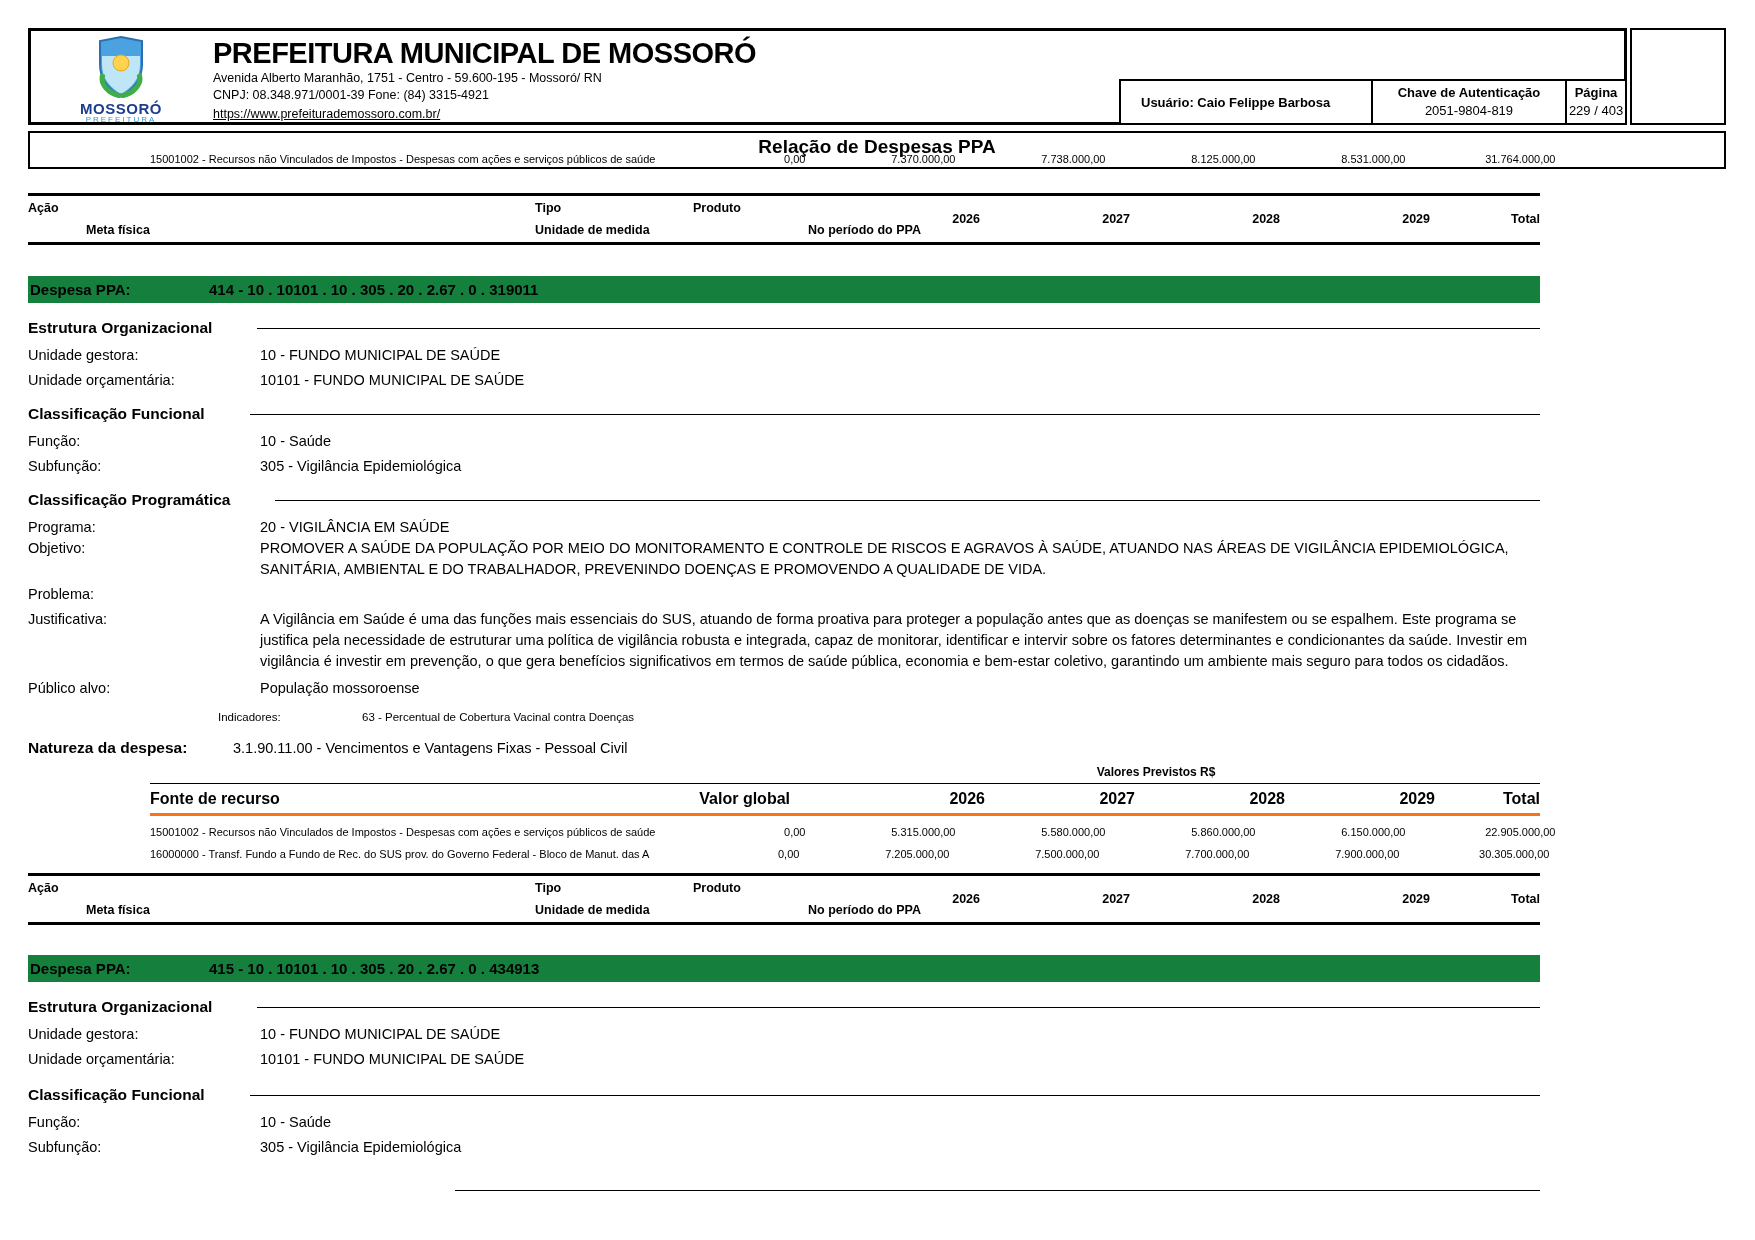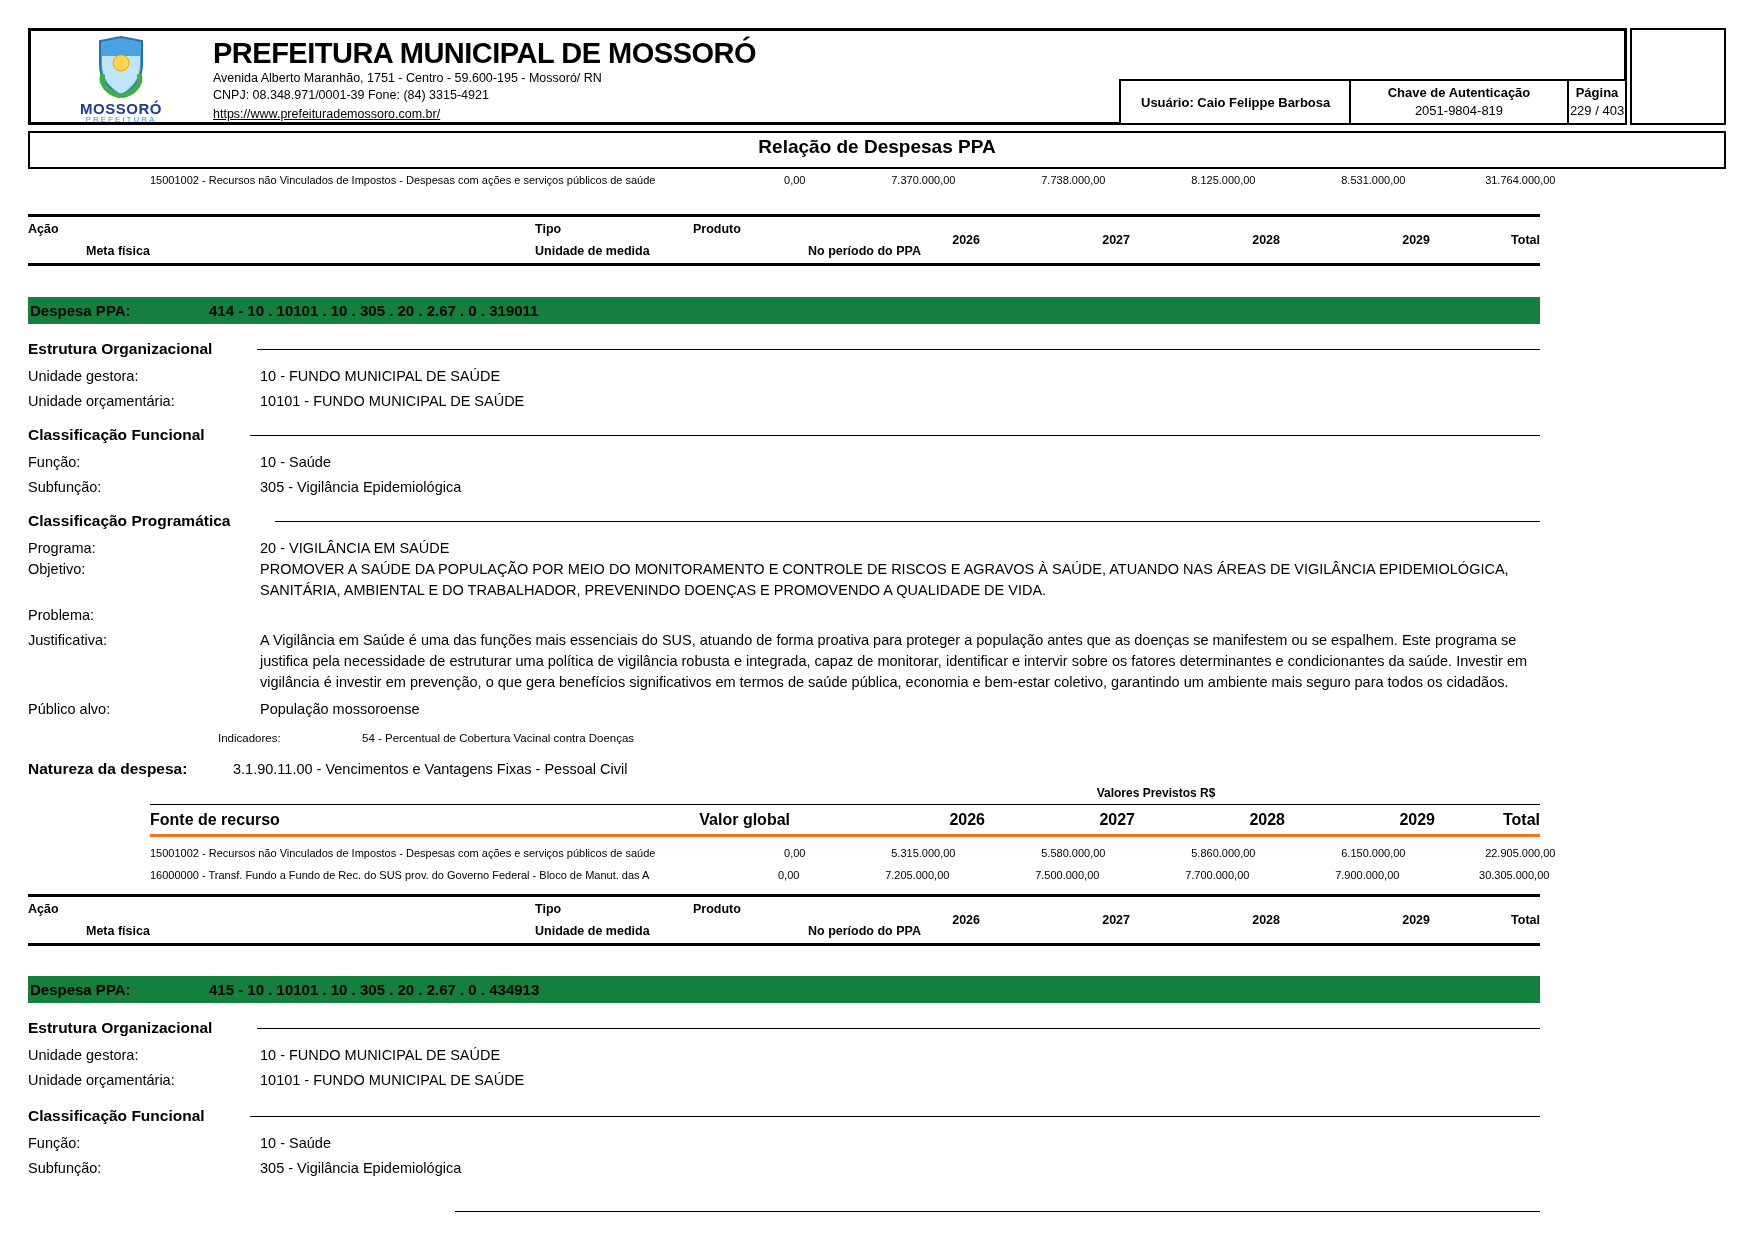--- a/index.html
+++ b/index.html
@@ -30,32 +30,32 @@
   .org-addr  { font-size: 12.5px; line-height: 17px; }
   .org-web   { font-size: 12.5px; line-height: 17px; text-decoration: underline; color: #000; display:inline-block;}
   .user-table {
     position: absolute; right: -1px; bottom: -1px;
     width: 506px; height: 44px;
     display: flex; border-top: 2px solid #000; border-left: 2px solid #000;
     background: #fff;
   }
   .ut-user { width: 228px; display: flex; align-items: center; padding-left: 20px; font-size: 13px; font-weight: bold; }
   .ut-cell { border-left: 2px solid #000; text-align: center; padding-top: 3px; }
-  .ut-chave { width: 218px; }
+  .ut-chave { width: 194px; margin-left: 22px; }
   .ut-pagina { flex: 1; }
   .ut-label { font-size: 13px; font-weight: bold; line-height: 18px; }
   .ut-value { font-size: 13px; line-height: 18px; }
   .title-bar {
     position: absolute; left: 28px; top: 131px;
     width: 1698px; height: 38px;
     border: 2px solid #000;
     text-align: center; font-size: 19px; font-weight: bold; line-height: 27px;
   }
   
-  .doc { position: absolute; left: 28px; top: 174px; width: 1512px; }
+  .doc { position: absolute; left: 28px; top: 153px; width: 1512px; }
   .num-cell { width: 150px; flex-shrink: 0; text-align: right; white-space: nowrap; }
   .carryover { display: flex; font-size: 11px; height: 20px; align-items: flex-start; }
   .carryover .desc { flex: 1; padding-left: 122px; white-space: nowrap; overflow: visible; }
   
   .action-block {
     margin-top: 20px; position: relative; height: 52px;
     border-top: 3px solid #000; border-bottom: 3px solid #000;
     font-size: 12.5px; font-weight: bold;
   }
   .ab { position: absolute; white-space: nowrap; }
@@ -217,21 +217,21 @@
       <div class="flabel">Justificativa:</div>
       <div class="fvalue">A Vigilância em Saúde é uma das funções mais essenciais do SUS, atuando de forma proativa para proteger a população antes que as doenças se manifestem ou se espalhem. Este programa se justifica pela necessidade de estruturar uma política de vigilância robusta e integrada, capaz de monitorar, identificar e intervir sobre os fatores determinantes e condicionantes da saúde. Investir em vigilância é investir em prevenção, o que gera benefícios significativos em termos de saúde pública, economia e bem-estar coletivo, garantindo um ambiente mais seguro para todos os cidadãos.</div>
     </div>
     <div class="frow mt6">
       <div class="flabel">Público alvo:</div>
       <div class="fvalue">População mossoroense</div>
     </div>
 
     <div class="indic-row">
       <div class="ilabel">Indicadores:</div>
-      <div>54 - Percentual de Cobertura Vacinal contra Doenças</div>
+      <div>63 - Percentual de Cobertura Vacinal contra Doenças</div>
     </div>
 
     <div class="natureza-row">
       <div class="nlabel">Natureza da despesa:</div>
       <div>3.1.90.11.00 - Vencimentos e Vantagens Fixas - Pessoal Civil</div>
     </div>
 
     <div class="valores-caption">Valores Previstos R$</div>
     <div class="valores-table">
       <div class="vt-header">

